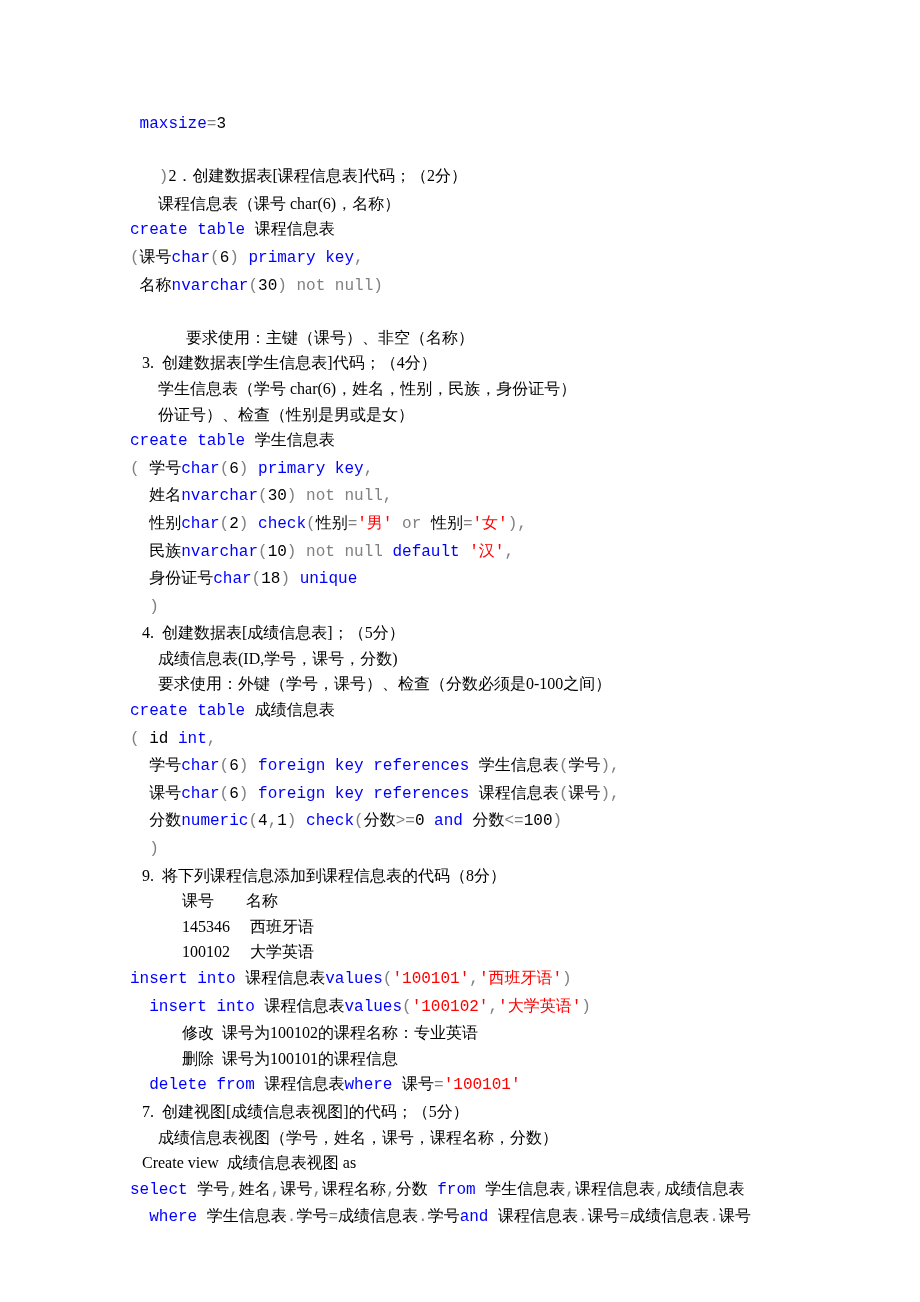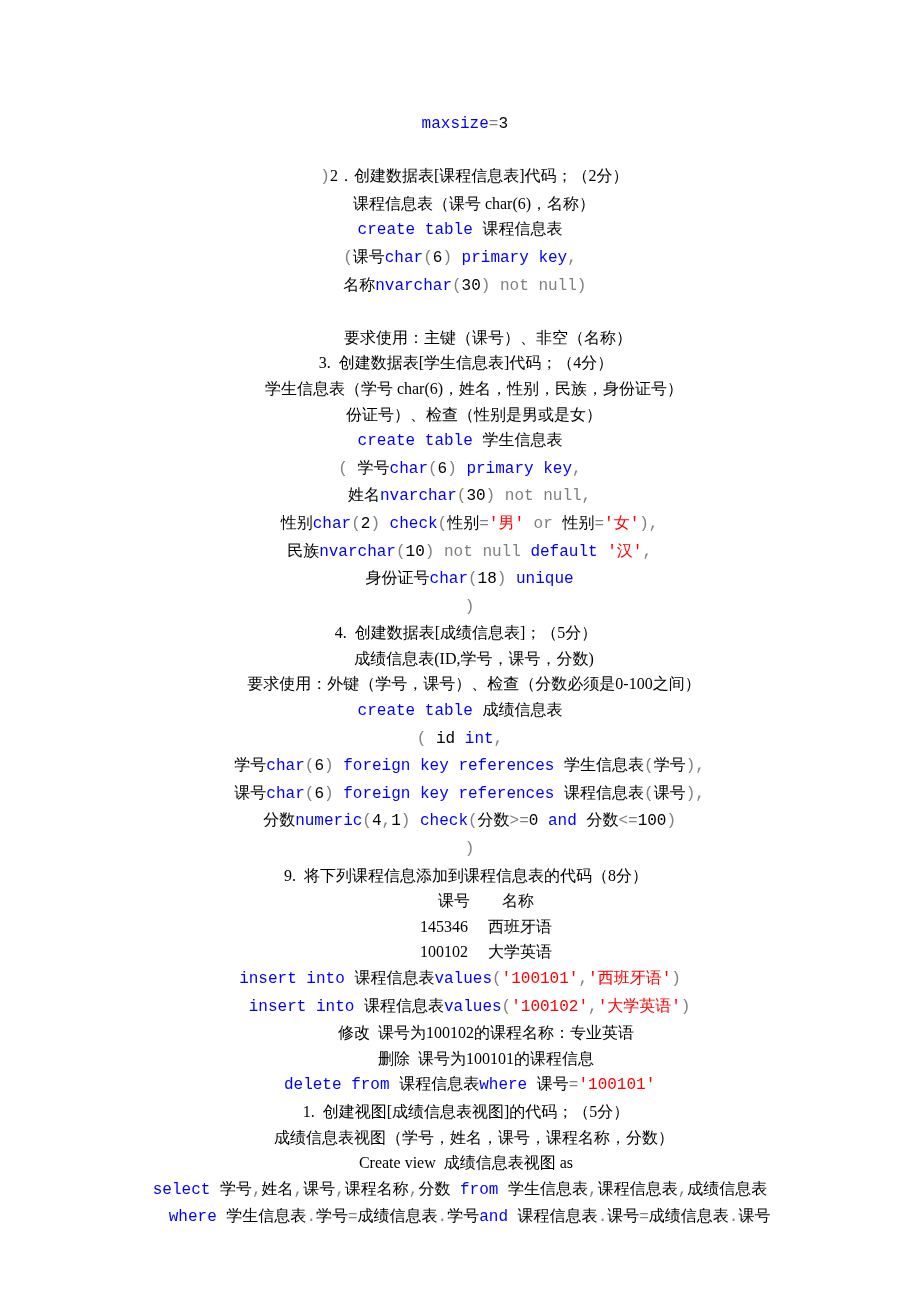--- a/index.html
+++ b/index.html
@@ -6,21 +6,21 @@
     margin: 0;
     padding: 110px 130px 60px 130px;
     font-family: "SimSun", "宋体", serif;
     font-size: 16px;
     line-height: 1.6;
     color: #000;
     background: #fff;
     width: 920px;
     box-sizing: border-box;
   }
-  .line { white-space: pre; text-align: center; }
+  .line { white-space: pre; }
   .kw { color: #0000ff; font-family: "Courier New", monospace; }
   .gray { color: #808080; font-family: "Courier New", monospace; }
   .str { color: #ff0000; font-family: "Courier New", monospace; }
   .blk { color: #000; }
   .mono { font-family: "Courier New", monospace; }
 </style>
 </head>
 <body>
 
 <div id="doc">
@@ -54,18 +54,18 @@
     <div class="line"><span class="gray">  )</span></div>
     <div class="line"><span class="blk">   9.  将下列课程信息添加到课程信息表的代码（8分）</span></div>
     <div class="line"><span class="blk">             课号        名称</span></div>
     <div class="line"><span class="blk">             145346     西班牙语</span></div>
     <div class="line"><span class="blk">             100102     大学英语</span></div>
     <div class="line"><span class="kw">insert into</span><span class="blk mono"> 课程信息表</span><span class="kw">values</span><span class="gray">(</span><span class="str">'100101'</span><span class="gray">,</span><span class="str">'西班牙语'</span><span class="gray">)</span></div>
     <div class="line"><span class="kw">  insert into</span><span class="blk mono"> 课程信息表</span><span class="kw">values</span><span class="gray">(</span><span class="str">'100102'</span><span class="gray">,</span><span class="str">'大学英语'</span><span class="gray">)</span></div>
     <div class="line"><span class="blk">             修改  课号为100102的课程名称：专业英语</span></div>
     <div class="line"><span class="blk">             删除  课号为100101的课程信息</span></div>
     <div class="line"><span class="kw">  delete from</span><span class="blk mono"> 课程信息表</span><span class="kw">where</span><span class="blk mono"> 课号</span><span class="gray">=</span><span class="str">'100101'</span></div>
-    <div class="line"><span class="blk">   1.  创建视图[成绩信息表视图]的代码；（5分）</span></div>
+    <div class="line"><span class="blk">   7.  创建视图[成绩信息表视图]的代码；（5分）</span></div>
     <div class="line"><span class="blk">       成绩信息表视图（学号，姓名，课号，课程名称，分数）</span></div>
     <div class="line"><span class="blk">   Create view  成绩信息表视图 as</span></div>
     <div class="line"><span class="kw">select</span><span class="blk mono"> 学号</span><span class="gray">,</span><span class="blk mono">姓名</span><span class="gray">,</span><span class="blk mono">课号</span><span class="gray">,</span><span class="blk mono">课程名称</span><span class="gray">,</span><span class="blk mono">分数 </span><span class="kw">from</span><span class="blk mono"> 学生信息表</span><span class="gray">,</span><span class="blk mono">课程信息表</span><span class="gray">,</span><span class="blk mono">成绩信息表</span></div>
     <div class="line"><span class="kw">  where</span><span class="blk mono"> 学生信息表</span><span class="gray">.</span><span class="blk mono">学号</span><span class="gray">=</span><span class="blk mono">成绩信息表</span><span class="gray">.</span><span class="blk mono">学号</span><span class="kw">and</span><span class="blk mono"> 课程信息表</span><span class="gray">.</span><span class="blk mono">课号</span><span class="gray">=</span><span class="blk mono">成绩信息表</span><span class="gray">.</span><span class="blk mono">课号</span></div>
   </div>
 
 </body></html>

